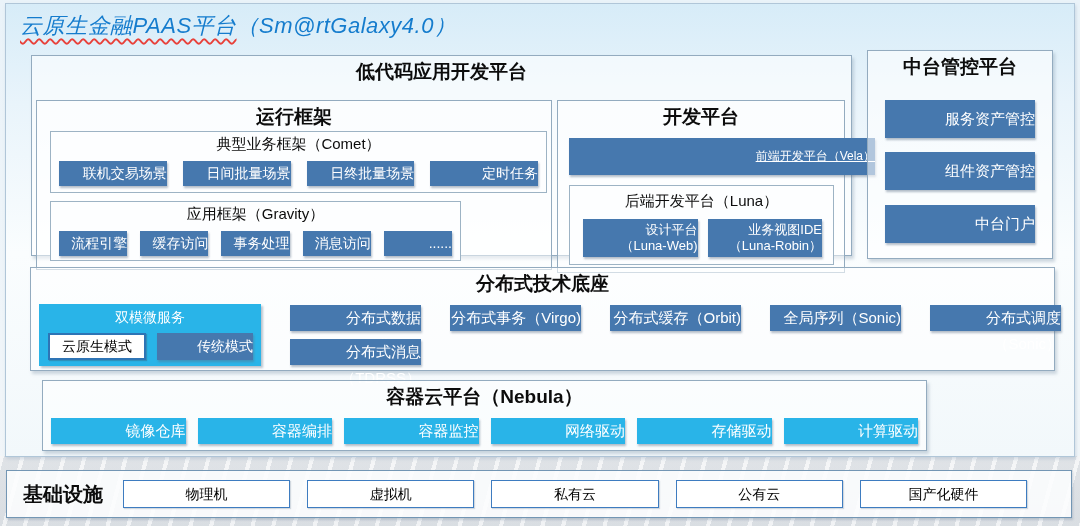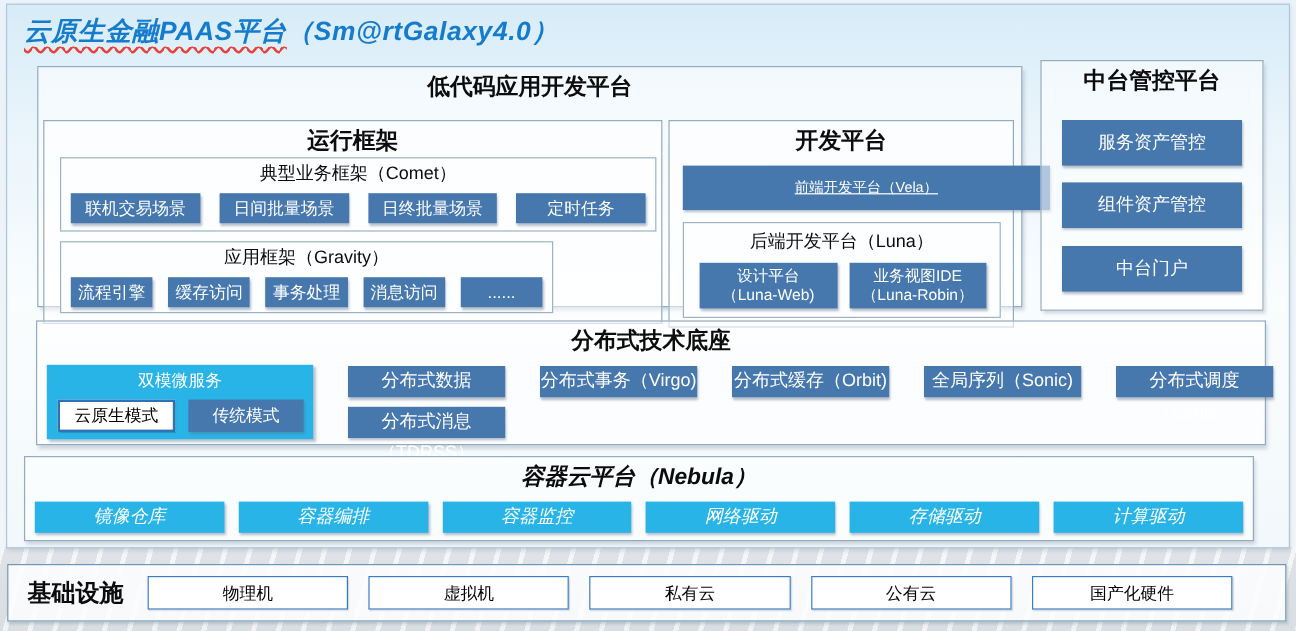--- a/index.html
+++ b/index.html
@@ -16,21 +16,21 @@
       linear-gradient(180deg,#e9ebee 0%,#dfe3e7 100%);
   }
   
   .frame{
     position:absolute;left:5px;top:3px;width:1068px;height:452px;
     border:1px solid #b0c6d8;
     background:linear-gradient(180deg,#d7ecf8 0%,#e9f4fb 22%,#fafdfe 55%,#f2f8fb 100%);
     box-shadow:1px 2px 3px rgba(150,170,190,0.35);
   }
   .title{
-    position:absolute;left:20px;top:11px;font-size:22px;font-weight:bold;font-style:italic;
+    position:absolute;left:20px;top:11px;font-size:22px;font-weight:normal;font-style:italic;
     color:#157ccd;letter-spacing:0.5px;white-space:nowrap;
   }
   .title-main{
     text-decoration:underline;text-decoration-style:wavy;text-decoration-color:#e8413a;
     text-decoration-thickness:2px;text-underline-offset:5px;
   }
   .box{
     position:absolute;border:1px solid #93abbf;background:rgba(255,255,255,0.58);
     box-shadow:2px 3px 3px rgba(124,145,165,0.35);box-sizing:border-box;
   }
@@ -42,21 +42,21 @@
     position:absolute;border:1px solid #93abbf;background:rgba(255,255,255,0.5);box-sizing:border-box;margin-top:16px;
   }
   .runtime{left:4px;top:28px;width:516px;height:170px;}
   .dev{left:525px;top:28px;width:288px;height:173px;}
   .subbox{position:absolute;border:1px solid #9db3c4;background:#fdfeff;box-sizing:border-box;}
   .comet{left:13px;top:30px;width:497px;height:62px;}
   .gravity{left:13px;top:100px;width:411px;height:60px;}
   .btn-row{position:absolute;left:8px;right:8px;top:29px;display:flex;gap:16px;}
   .gravity .btn-row{gap:13px;}
   .btn{
-    background:#4678ae;color:#fff;font-size:14px;text-align:center;
+    background:#4678ae;color:#fff;font-size:14px;text-align:right;
     box-shadow:1px 2px 2px rgba(90,110,135,0.45);box-sizing:border-box;
   }
   .btn-row .btn{flex:1;height:25px;line-height:25px;}
   .vela{position:absolute;left:11px;top:37px;width:306px;height:37px;line-height:37px;font-size:12px;text-decoration:underline;}
   .luna{left:11px;top:84px;width:265px;height:80px;}
   .luna .sub-title{padding-top:6px;}
   .luna-row{position:absolute;left:13px;top:33px;width:239px;display:flex;gap:10px;}
   .two-line{flex:1;height:38px;padding-top:3px;font-size:13px;line-height:16px;}
   .two-line span{display:block;}
 
@@ -74,21 +74,21 @@
     width:94px;height:23px;line-height:23px;background:#fff;border:2px solid #2e74b5;
     color:#000;font-size:14px;text-align:center;box-shadow:1px 1px 1px rgba(60,80,100,0.35);
   }
   .trad{width:96px;height:27px;line-height:27px;}
   .dist-grid{
     position:absolute;left:259px;top:37px;width:771px;box-sizing:border-box;padding-right:0;
     display:grid;grid-template-columns:1fr 1fr 1fr 1fr 1fr;column-gap:29px;row-gap:8px;
   }
   .dist-grid .btn{height:26px;line-height:26px;font-size:15px;}
 
-  .nebula{left:20px;top:380px;width:1025px;height:71px;font-style:italic;}
+  .nebula{left:42px;top:380px;width:885px;height:71px;}
   .nebula-row{position:absolute;left:8px;right:8px;top:37px;display:flex;gap:12px;}
   .btn.cyan{flex:1;height:26px;line-height:26px;background:#29b4e8;font-size:15px;}
 
   .infra{
     position:absolute;left:6px;top:470px;width:1066px;height:48px;box-sizing:border-box;
     background:rgba(252,253,254,0.88);border:1px solid #7396b4;
     display:flex;align-items:center;padding:0 44px 0 16px;gap:20px;
     box-shadow:1px 2px 2px rgba(120,140,160,0.35);
   }
   .infra-label{font-size:20px;font-weight:bold;color:#0c0c0c;white-space:nowrap;}

